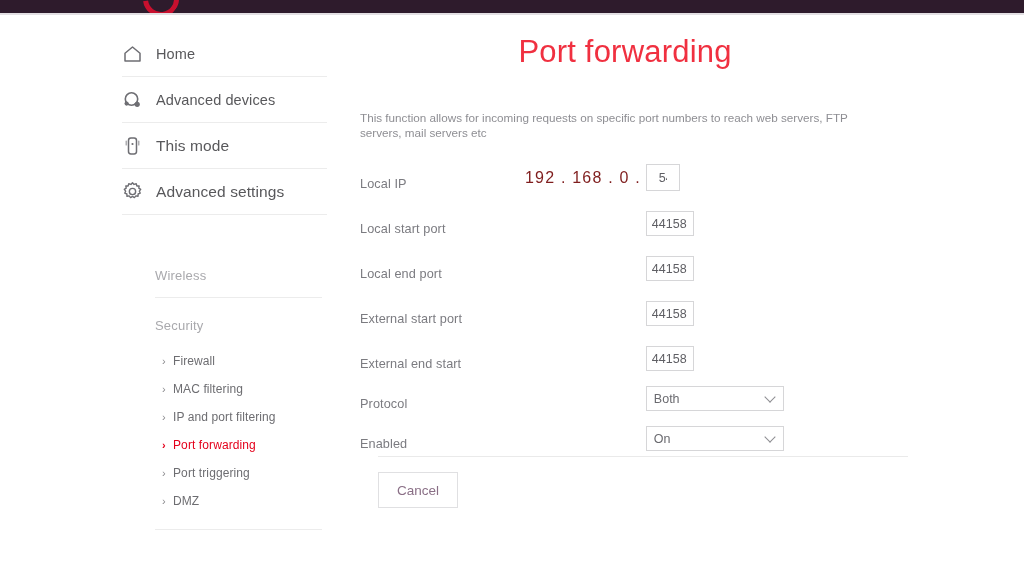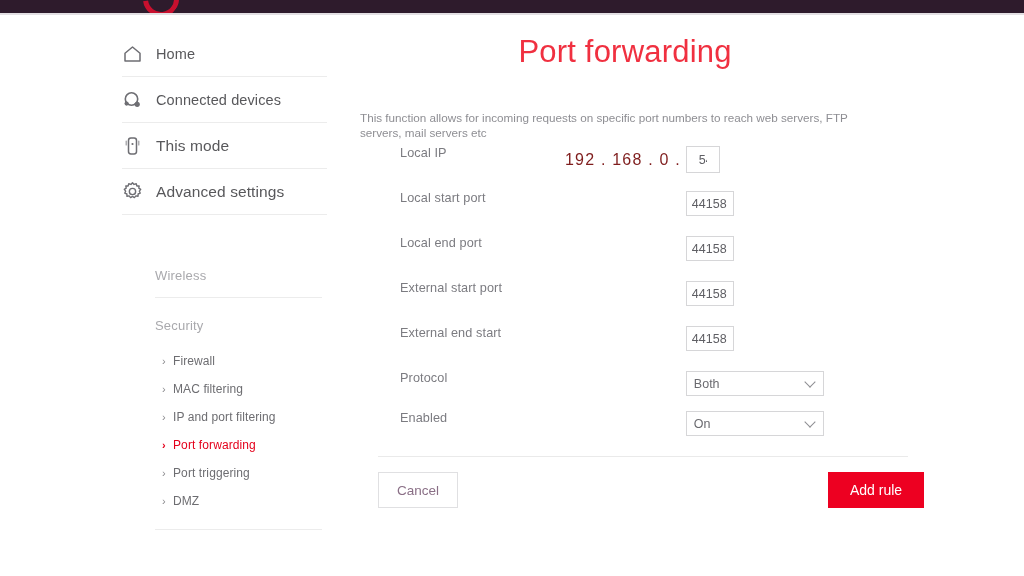--- a/index.html
+++ b/index.html
@@ -118,23 +118,22 @@
     left: 20px; top: 95px;
     width: 500px;
     font-size: 11.7px;
     line-height: 15px;
     color: #8e8e93;
   }
 
   .form { position: absolute; left: 20px; top: 131px; width: 550px; }
   .form-row {
     display: flex;
-    align-items: flex-start;
+    align-items: flex-end;
     height: 45px;
-    margin-left: 40px;
   }
   .form-label {
     width: 165px;
     flex: 0 0 165px;
     font-size: 12.7px;
     color: #7b7b80;
     letter-spacing: 0.1px;
   }
   .field-area { display: flex; align-items: center; }
 
@@ -197,21 +196,21 @@
   .divider {
     position: absolute;
     left: 18px; top: 310px;
     width: 530px;
     border-top: 1px solid #eaeaea;
   }
 
   .actions {
     position: absolute;
     left: 18px; top: 326px;
-    width: 546px;
+    width: 462px;
     display: flex;
     justify-content: space-between;
     align-items: flex-end;
   }
   .btn-cancel {
     width: 80px; height: 36px;
     border: 1px solid #e0e0e2;
     background: #fff;
     color: #8a6f86;
     font-family: "Liberation Sans", sans-serif;
@@ -252,21 +251,21 @@
       </div>
 
       <div class="nav-item">
         <span class="nav-icon">
           <svg width="21" height="20" viewBox="0 0 21 20">
             <circle cx="9.5" cy="9" r="6.2" fill="none" stroke="#6e6e73" stroke-width="1.6"></circle>
             <circle cx="15.2" cy="14.3" r="2.6" fill="#6e6e73"></circle>
             <circle cx="4.6" cy="13.6" r="2.1" fill="#6e6e73"></circle>
           </svg>
         </span>
-        <span class="nav-label">Connected devices</span>
+        <span class="nav-label">Advanced devices</span>
       </div>
 
       <div class="nav-item big">
         <span class="nav-icon">
           <svg width="21" height="22" viewBox="0 0 21 22">
             <rect x="6.5" y="3" width="8" height="16" rx="2.4" fill="none" stroke="#6e6e73" stroke-width="1.5"></rect>
             <circle cx="10.5" cy="9" r="1.1" fill="#6e6e73"></circle>
             <line x1="4.2" y1="6" x2="4.2" y2="10" stroke="#9a9a9e" stroke-width="1.2" stroke-linecap="round"></line>
             <line x1="16.8" y1="6" x2="16.8" y2="10" stroke="#9a9a9e" stroke-width="1.2" stroke-linecap="round"></line>
           </svg>
@@ -394,18 +393,17 @@
             <select class="sel"><option>On</option><option>Off</option></select>
             <span class="sel-arrow"></span>
           </div>
         </div>
       </div>
 
       <div class="divider"></div>
 
       <div class="actions">
         <button class="btn-cancel">Cancel</button>
-        <button class="btn-add">Add rule</button>
       </div>
 
     </div>
   </div>
 </div>
 
 </body></html>

